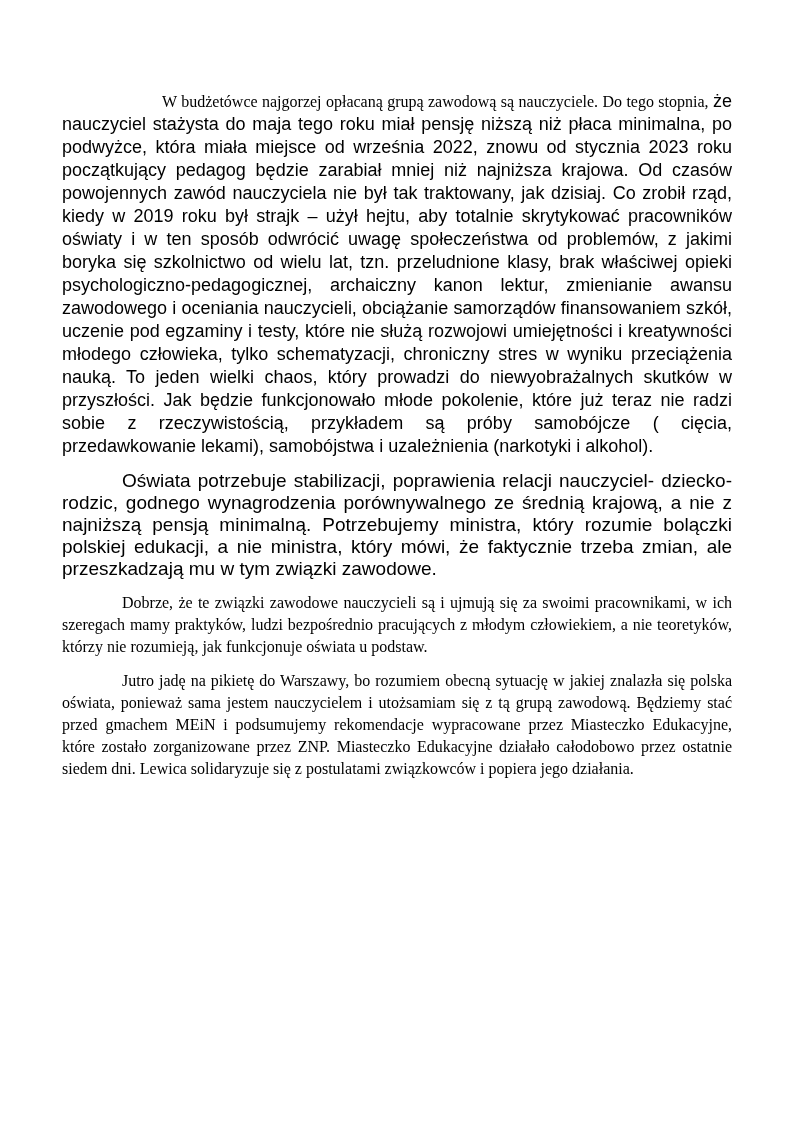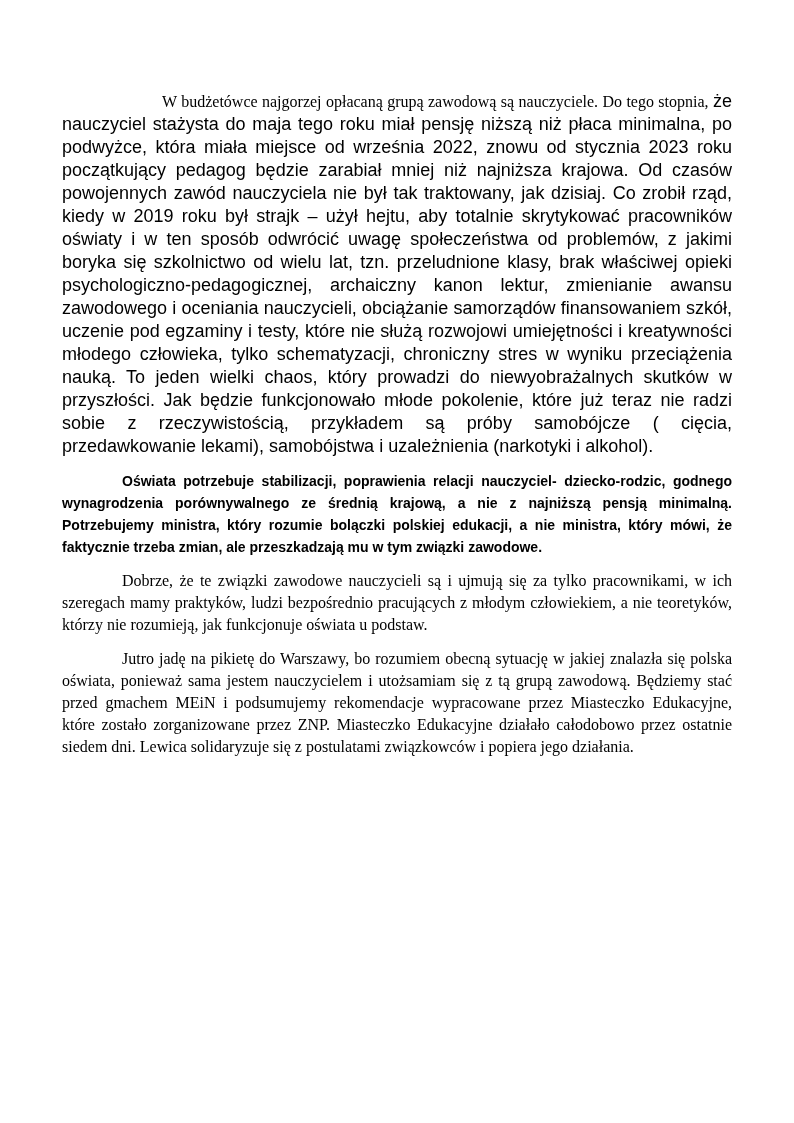--- a/index.html
+++ b/index.html
@@ -26,23 +26,22 @@
     width: 670px;
   }
   p.para {
     text-align: justify;
     text-indent: 60px;
     margin-bottom: 12px;
     color: #000000;
   }
   .font-sans {
     font-family: "Liberation Sans", sans-serif;
-    font-size: 14px;
+    font-size: 19px;
     line-height: 22px;
-    font-weight: bold;
   }
   .font-serif {
     font-family: "Liberation Serif", serif;
     font-size: 16px;
     line-height: 22px;
   }
   
   p.para.mixed { font-size: 15.5px; line-height: 22px; }
   p.para.mixed .seg-serif {
     font-family: Liberation Serif, serif;
@@ -57,19 +56,19 @@
 </head>
 <body>
 
 <div class="page">
   <div class="content">
 
     <p class="para mixed"><span class="seg-serif">W budżetówce najgorzej opłacaną grupą zawodową są nauczyciele. Do tego stopnia, </span><span class="seg-sans">że nauczyciel stażysta do maja tego roku miał pensję niższą niż płaca minimalna, po podwyżce, która miała miejsce od września 2022, znowu od stycznia 2023 roku początkujący pedagog będzie zarabiał mniej niż najniższa krajowa. Od czasów powojennych zawód nauczyciela nie był tak traktowany, jak dzisiaj. Co zrobił rząd, kiedy w 2019 roku był strajk – użył hejtu, aby totalnie skrytykować pracowników oświaty  i w ten sposób odwrócić uwagę społeczeństwa od problemów, z jakimi boryka się szkolnictwo od wielu lat, tzn. przeludnione klasy, brak właściwej opieki psychologiczno-pedagogicznej, archaiczny kanon lektur, zmienianie awansu zawodowego i oceniania nauczycieli, obciążanie samorządów finansowaniem szkół, uczenie pod egzaminy i testy, które nie służą rozwojowi umiejętności i kreatywności młodego człowieka, tylko schematyzacji, chroniczny stres w wyniku przeciążenia nauką. To jeden wielki chaos, który prowadzi do niewyobrażalnych skutków w przyszłości. Jak będzie funkcjonowało młode pokolenie, które już teraz nie radzi sobie z rzeczywistością, przykładem są próby samobójcze ( cięcia, przedawkowanie lekami), samobójstwa i uzależnienia (narkotyki i alkohol).</span></p>
 
     <p class="para font-sans">Oświata potrzebuje stabilizacji, poprawienia relacji nauczyciel- dziecko-rodzic, godnego wynagrodzenia porównywalnego ze średnią krajową, a nie z najniższą pensją minimalną. Potrzebujemy ministra, który rozumie bolączki polskiej edukacji, a nie ministra, który mówi, że faktycznie trzeba zmian, ale przeszkadzają mu w tym związki zawodowe.</p>
 
-    <p class="para font-serif">Dobrze, że  te związki zawodowe nauczycieli są i ujmują się za tylko pracownikami, w ich szeregach  mamy praktyków, ludzi bezpośrednio pracujących z młodym człowiekiem, a nie teoretyków, którzy nie rozumieją, jak funkcjonuje oświata u podstaw.</p>
+    <p class="para font-serif">Dobrze, że  te związki zawodowe nauczycieli są i ujmują się za swoimi pracownikami, w ich szeregach  mamy praktyków, ludzi bezpośrednio pracujących z młodym człowiekiem, a nie teoretyków, którzy nie rozumieją, jak funkcjonuje oświata u podstaw.</p>
 
     <p class="para font-serif">Jutro jadę na pikietę do Warszawy, bo rozumiem obecną sytuację w jakiej znalazła się polska oświata, ponieważ sama jestem nauczycielem i utożsamiam  się z tą grupą zawodową. Będziemy stać przed gmachem MEiN i podsumujemy rekomendacje wypracowane przez Miasteczko Edukacyjne, które zostało zorganizowane przez ZNP. Miasteczko Edukacyjne działało całodobowo przez ostatnie siedem dni. Lewica solidaryzuje się z postulatami związkowców i popiera jego działania.</p>
 
 
   </div>
 </div>
 
 </body></html>

